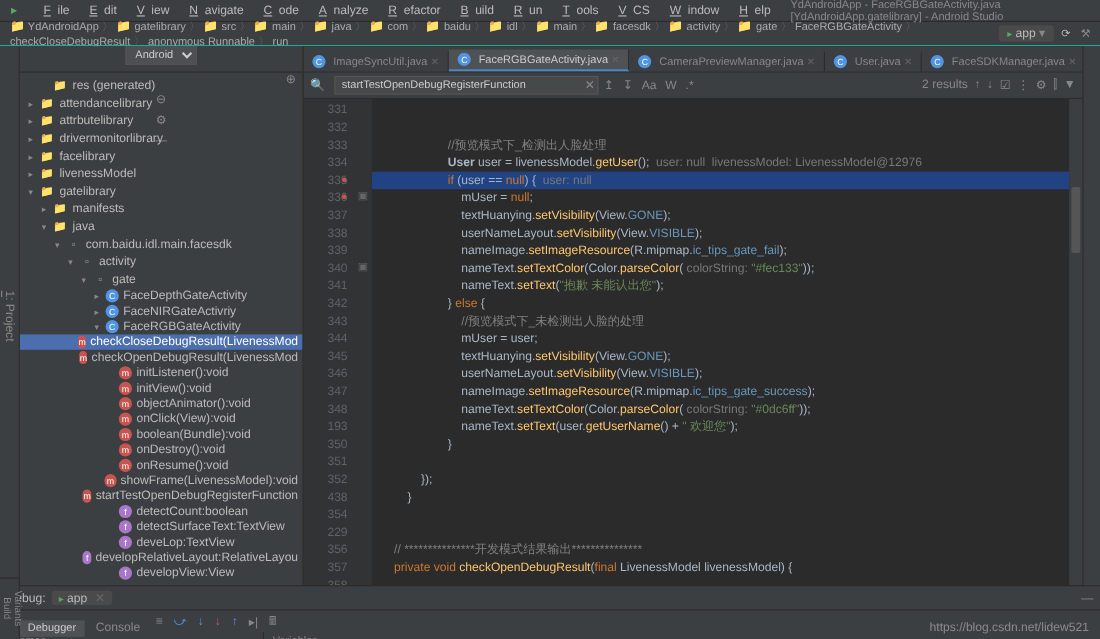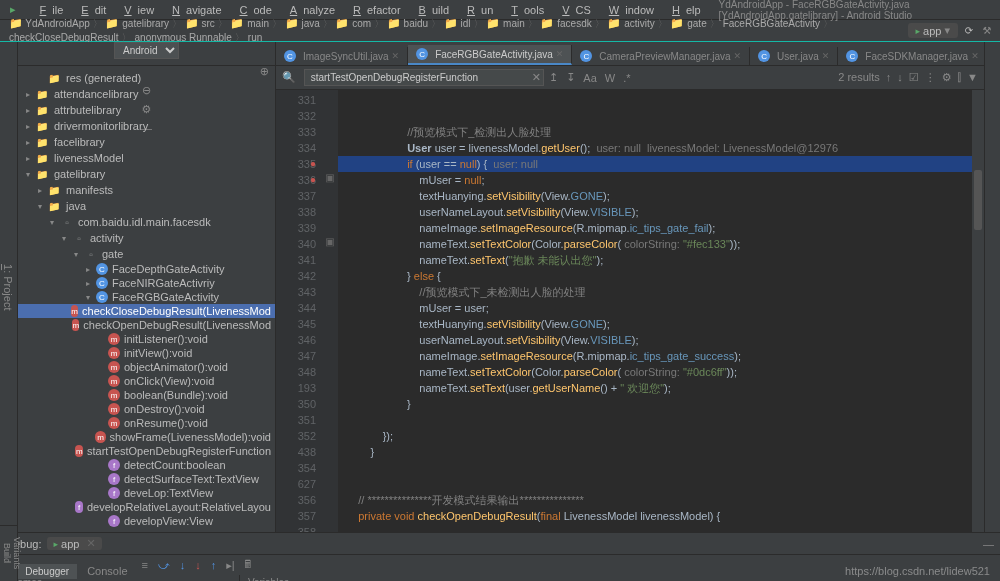--- a/index.html
+++ b/index.html
@@ -343,21 +343,21 @@
           <div style="position:relative">345</div>
           <div style="position:relative">346</div>
           <div style="position:relative">347</div>
           <div style="position:relative">348</div>
           <div style="position:relative">193</div>
           <div style="position:relative">350</div>
           <div style="position:relative">351</div>
           <div style="position:relative">352</div>
           <div style="position:relative">438</div>
           <div style="position:relative">354</div>
-          <div style="position:relative">627</div>
+          <div style="position:relative">229</div>
           <div style="position:relative">356</div>
           <div style="position:relative">357</div>
           <div style="position:relative">358</div>
         </div>
       <div class="icongut">
         <div>▣</div>
         <div>▣</div>
       </div>
       <div class="code" id="code"><div class="ln"></div><div class="ln"></div><div class="ln">                    <span class="cmt">//预览模式下_检测出人脸处理</span></div><div class="ln">                    <span class="type">User</span> user = livenessModel.<span class="mcall">getUser</span>();  <span class="hint">user: null  livenessModel: LivenessModel@12976</span></div><div class="ln hl">                    <span class="kw">if</span> (user == <span class="kw">null</span>) {  <span class="hint">user: null</span></div><div class="ln">                        mUser = <span class="kw">null</span>;</div><div class="ln">                        textHuanying.<span class="mcall">setVisibility</span>(View.<span class="num">GONE</span>);</div><div class="ln">                        userNameLayout.<span class="mcall">setVisibility</span>(View.<span class="num">VISIBLE</span>);</div><div class="ln">                        nameImage.<span class="mcall">setImageResource</span>(R.mipmap.<span class="num">ic_tips_gate_fail</span>);</div><div class="ln">                        nameText.<span class="mcall">setTextColor</span>(Color.<span class="mcall">parseColor</span>( <span class="hint">colorString:</span> <span class="str">"#fec133"</span>));</div><div class="ln">                        nameText.<span class="mcall">setText</span>(<span class="str">"抱歉 未能认出您"</span>);</div><div class="ln">                    } <span class="kw">else</span> {</div><div class="ln">                        <span class="cmt">//预览模式下_未检测出人脸的处理</span></div><div class="ln">                        mUser = user;</div><div class="ln">                        textHuanying.<span class="mcall">setVisibility</span>(View.<span class="num">GONE</span>);</div><div class="ln">                        userNameLayout.<span class="mcall">setVisibility</span>(View.<span class="num">VISIBLE</span>);</div><div class="ln">                        nameImage.<span class="mcall">setImageResource</span>(R.mipmap.<span class="num">ic_tips_gate_success</span>);</div><div class="ln">                        nameText.<span class="mcall">setTextColor</span>(Color.<span class="mcall">parseColor</span>( <span class="hint">colorString:</span> <span class="str">"#0dc6ff"</span>));</div><div class="ln">                        nameText.<span class="mcall">setText</span>(user.<span class="mcall">getUserName</span>() + <span class="str">" 欢迎您"</span>);</div><div class="ln">                    }</div><div class="ln"></div><div class="ln">            });</div><div class="ln">        }</div><div class="ln"></div><div class="ln"></div><div class="ln">    <span class="cmt">// ***************开发模式结果输出***************</span></div><div class="ln">    <span class="kw">private void</span> <span class="fn">checkOpenDebugResult</span>(<span class="kw">final</span> LivenessModel livenessModel) {</div><div class="ln"></div></div>
       <div class="scrollbar">

